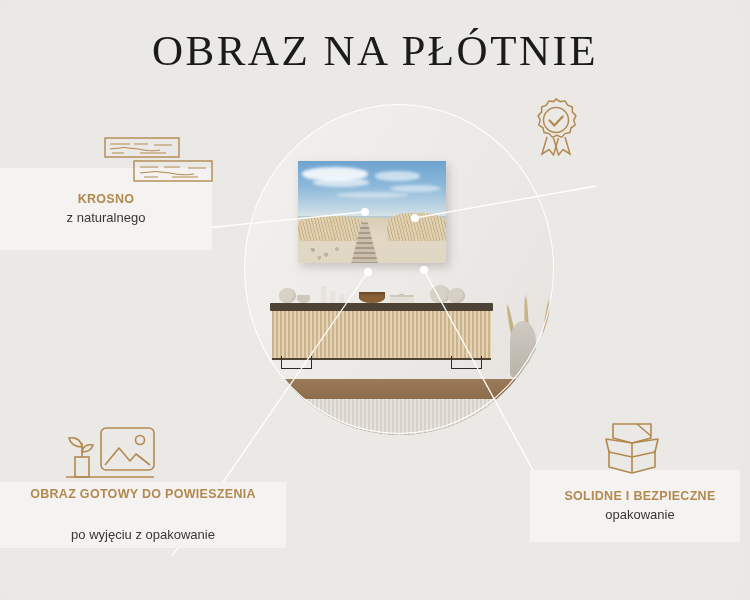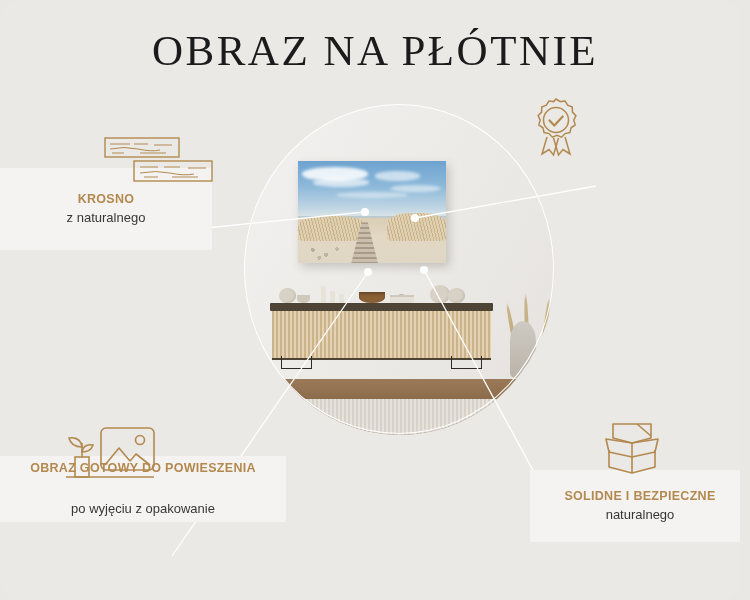--- a/index.html
+++ b/index.html
@@ -211,21 +211,21 @@
     line-height: 1.25;
   }
   .card-sub {
     font-size: 13px;
     color: #383735;
     line-height: 1.35;
     margin-top: 1px;
   }
   .c-krosno     { left: 0px;   top: 168px; width: 212px; height: 82px;  align-items:center; text-align:left; }
   .c-quality    { left: 576px; top: 152px; width: 174px; height: 58px;  align-items:center; text-align:center; }
-  .c-ready      { left: 0px;   top: 456px; width: 286px; height: 66px;  text-align:center;gap:22px; }
+  .c-ready      { left: 0px;   top: 482px; width: 286px; height: 66px;  text-align:center;gap:22px; }
   .c-packaging  { left: 530px; top: 470px; width: 220px; height: 72px;  align-items:center; text-align:center; }
 
   
   .icon { position: absolute; z-index: 9; }
   .i-planks    { left: 104px; top: 136px; }
   .i-badge     { left: 528px; top: 96px;  }
   .i-frame     { left: 62px;  top: 424px; }
   .i-box       { left: 600px; top: 418px; }
 </style>
 </head>
@@ -341,16 +341,16 @@
   </div>
 
 
   <div class="card c-ready">
     <div class="card-title">OBRAZ GOTOWY DO POWIESZENIA</div>
     <div class="card-sub">po wyjęciu z opakowanie</div>
   </div>
 
   <div class="card c-packaging">
     <div class="card-title">SOLIDNE I BEZPIECZNE</div>
-    <div class="card-sub">naturalnego</div>
+    <div class="card-sub">opakowanie</div>
   </div>
 
 </div>
 
 </body></html>

